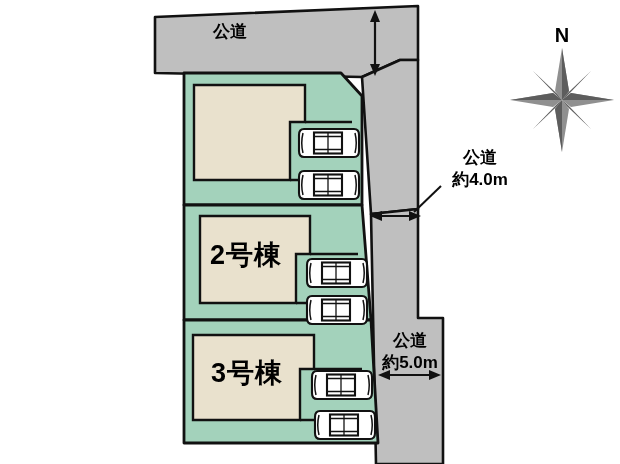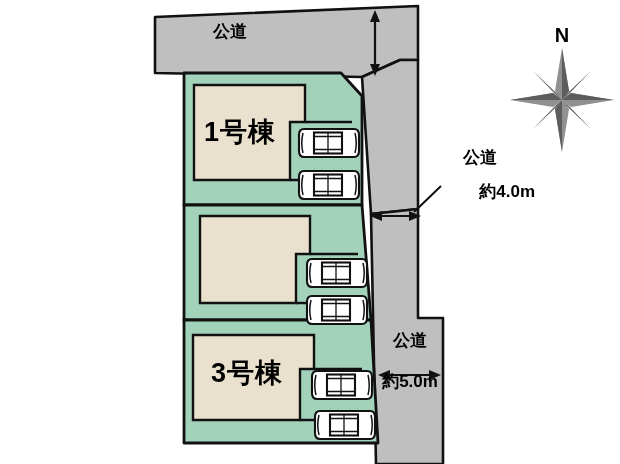--- a/index.html
+++ b/index.html
@@ -141,23 +141,23 @@
       <polygon points="-29,29 -6,5 0,0 -5,6" fill="#7a7a7a"></polygon>
       <polygon points="-29,29 -5,6 0,0" fill="#4a4a4a"></polygon>
       <polygon points="-29,-29 -6,-5 0,0 -5,-6" fill="#7a7a7a"></polygon>
       <polygon points="-29,-29 -5,-6 0,0" fill="#4a4a4a"></polygon>
     </g>
   </svg>
 
   <div class="map-label road-label" style="left:170px; top:22px; width:120px;">公道</div>
 
   <div class="map-label road-label" style="left:425px; top:148px; width:110px;">公道</div>
-  <div class="map-label road-label" style="left:425px; top:182px; width:110px;text-align:right;">約4.0m</div>
+  <div class="map-label road-label" style="left:425px; top:170px; width:110px;">約4.0m</div>
 
   <div class="map-label road-label" style="left:355px; top:331px; width:110px;">公道</div>
-  <div class="map-label road-label" style="left:355px; top:372px; width:110px;">約5.0m</div>
+  <div class="map-label road-label" style="left:355px; top:353px; width:110px;">約5.0m</div>
 
-  <div class="map-label unit-label" style="left:185px; top:117px; width:110px;">1号棟</div>
+  <div class="map-label unit-label" style="left:191px; top:240px; width:110px;">2号棟</div>
   <div class="map-label unit-label" style="left:185px; top:358px; width:110px;margin-left:7px;">3号棟</div>
 
   <div class="map-label compass-label" style="left:532px; top:24px; width:60px;">N</div>
 
 </div>
 
 </body></html>

